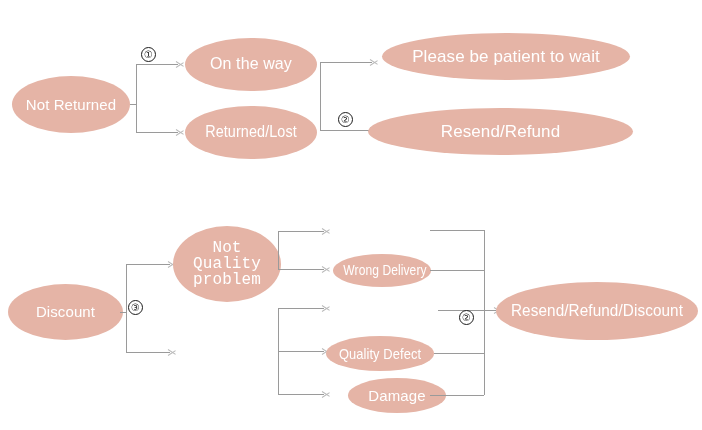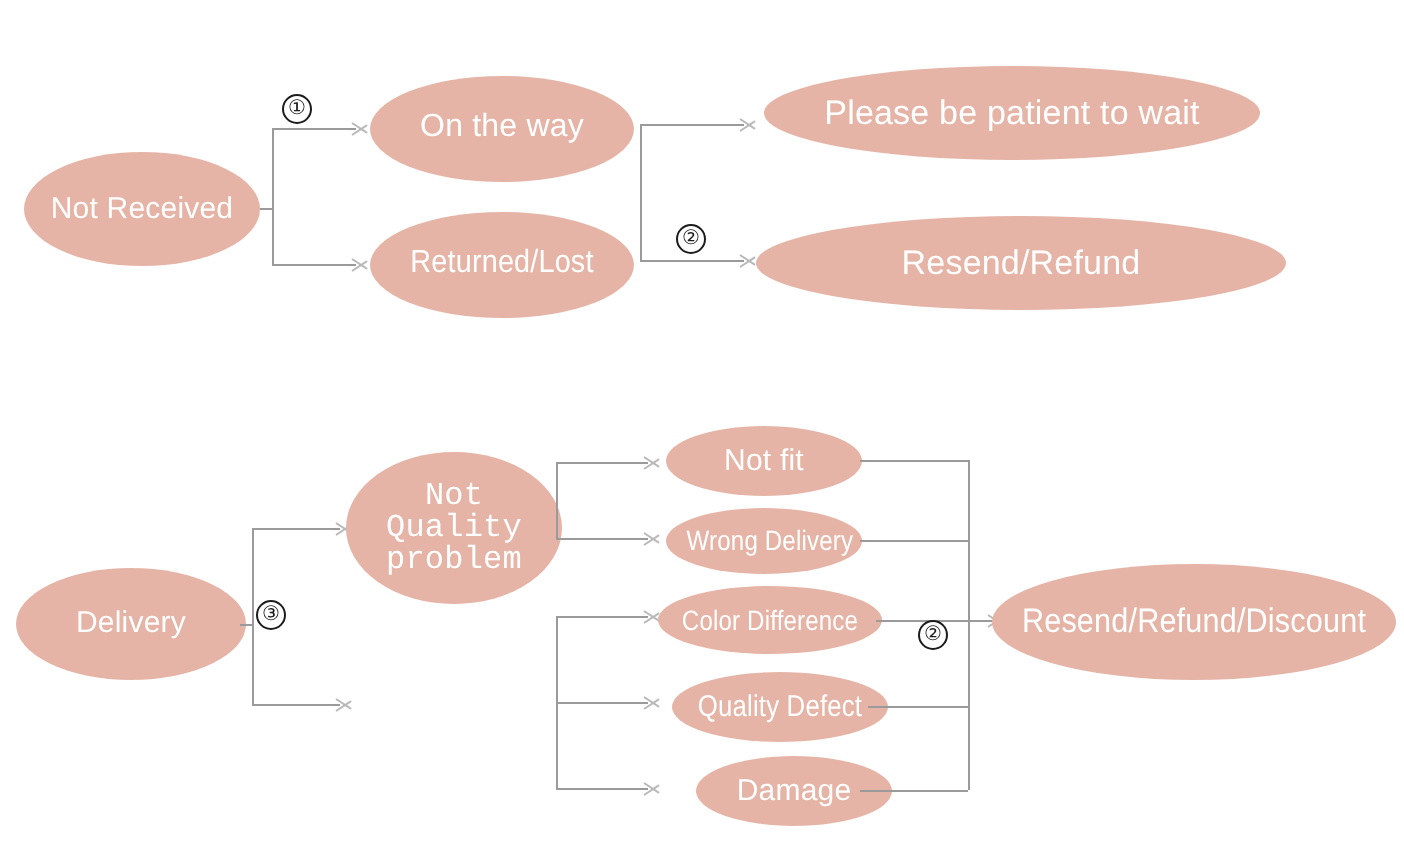--- a/index.html
+++ b/index.html
@@ -99,21 +99,21 @@
     box-sizing: border-box;
     font-family: "DejaVu Sans", sans-serif;
   }
 </style>
 </head>
 <body>
 
 <div id="canvas">
 
   <div class="node fs-15" style="left:12px; top:76px; width:118px; height:57px;">
-    <span>Not Received</span>
+    <span>Not Returned</span>
   </div>
 
   <div class="hline" style="left:130px; top:104px; width:6px;"></div>
   <div class="vline" style="left:136px; top:64px; height:68px;"></div>
   <div class="hline" style="left:136px; top:64px; width:42px;"></div>
   <div class="hline" style="left:136px; top:132px; width:42px;"></div>
   <div class="arrow" style="left:176px; top:58px;"></div>
   <div class="arrow" style="left:176px; top:126px;"></div>
   <div class="marker" style="left:141px; top:47px;">①</div>
 
@@ -127,26 +127,26 @@
   <div class="vline" style="left:320px; top:62px; height:68px;"></div>
   <div class="hline" style="left:320px; top:62px; width:52px;"></div>
   <div class="hline" style="left:320px; top:130px; width:52px;"></div>
   <div class="arrow" style="left:370px; top:56px;"></div>
   <div class="arrow" style="left:370px; top:124px;"></div>
   <div class="marker" style="left:338px; top:112px;">②</div>
 
   <div class="node fs-17" style="left:382px; top:33px; width:248px; height:47px;">
     <span>Please be patient to wait</span>
   </div>
-  <div class="node fs-17" style="left:378px; top:108px; width:265px; height:47px;">
+  <div class="node fs-17" style="left:368px; top:108px; width:265px; height:47px;">
     <span>Resend/Refund</span>
   </div>
 
   <div class="node fs-15" style="left:8px; top:284px; width:115px; height:56px;">
-    <span>Delivery</span>
+    <span>Discount</span>
   </div>
 
   <div class="hline" style="left:120px; top:312px; width:6px;"></div>
   <div class="vline" style="left:126px; top:264px; height:88px;"></div>
   <div class="hline" style="left:126px; top:264px; width:44px;"></div>
   <div class="hline" style="left:126px; top:352px; width:44px;"></div>
   <div class="arrow" style="left:168px; top:258px;"></div>
   <div class="arrow" style="left:168px; top:346px;"></div>
   <div class="marker" style="left:128px; top:300px;">③</div>
 
@@ -161,30 +161,24 @@
   <div class="arrow" style="left:322px; top:263px;"></div>
 
   <div class="vline" style="left:278px; top:308px; height:86px;"></div>
   <div class="hline" style="left:278px; top:308px; width:46px;"></div>
   <div class="hline" style="left:278px; top:351px; width:46px;"></div>
   <div class="hline" style="left:278px; top:394px; width:46px;"></div>
   <div class="arrow" style="left:322px; top:302px;"></div>
   <div class="arrow" style="left:322px; top:345px;"></div>
   <div class="arrow" style="left:322px; top:388px;"></div>
 
-  <div class="node fs-15" style="left:333px; top:213px; width:98px; height:35px;">
-    <span>Not fit</span>
-  </div>
   <div class="node fs-14" style="left:333px; top:254px; width:98px; height:33px;justify-content:flex-end;">
     <span class="squeeze-2">Wrong Delivery</span>
   </div>
-  <div class="node fs-14" style="left:329px; top:293px; width:112px; height:34px;">
-    <span class="squeeze-2">Color Difference</span>
-  </div>
-  <div class="node fs-15" style="left:336px; top:336px; width:108px; height:35px;">
+  <div class="node fs-15" style="left:326px; top:336px; width:108px; height:35px;">
     <span class="squeeze-2">Quality Defect</span>
   </div>
   <div class="node fs-15" style="left:348px; top:378px; width:98px; height:35px;">
     <span>Damage</span>
   </div>
 
   <div class="hline" style="left:430px; top:230px; width:54px;"></div>
   <div class="hline" style="left:430px; top:270px; width:54px;"></div>
   <div class="hline" style="left:438px; top:310px; width:46px;"></div>
   <div class="hline" style="left:434px; top:353px; width:50px;"></div>

